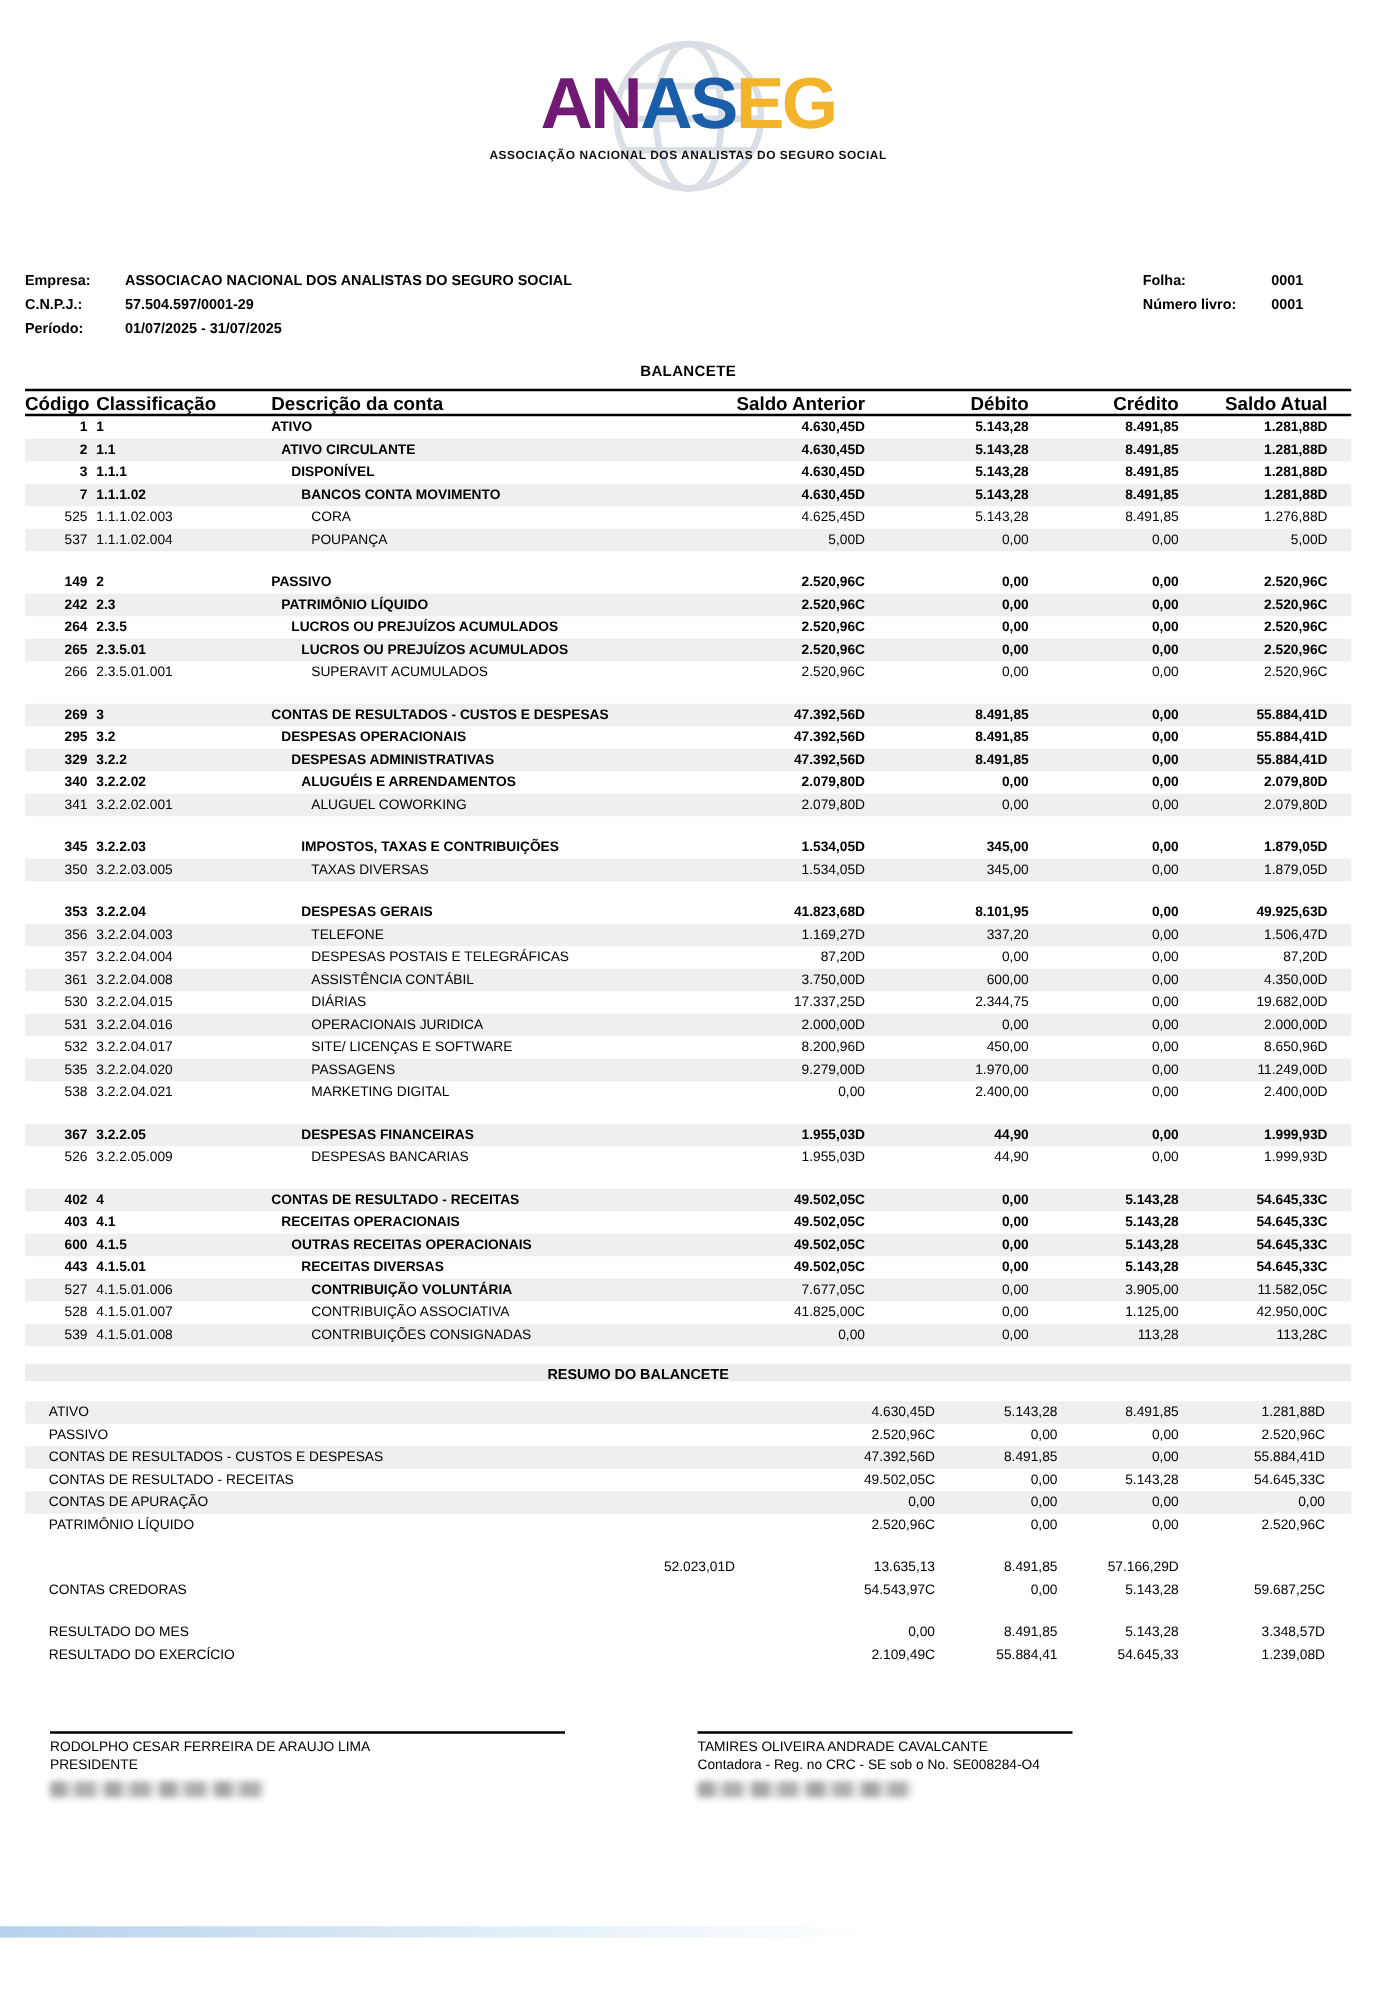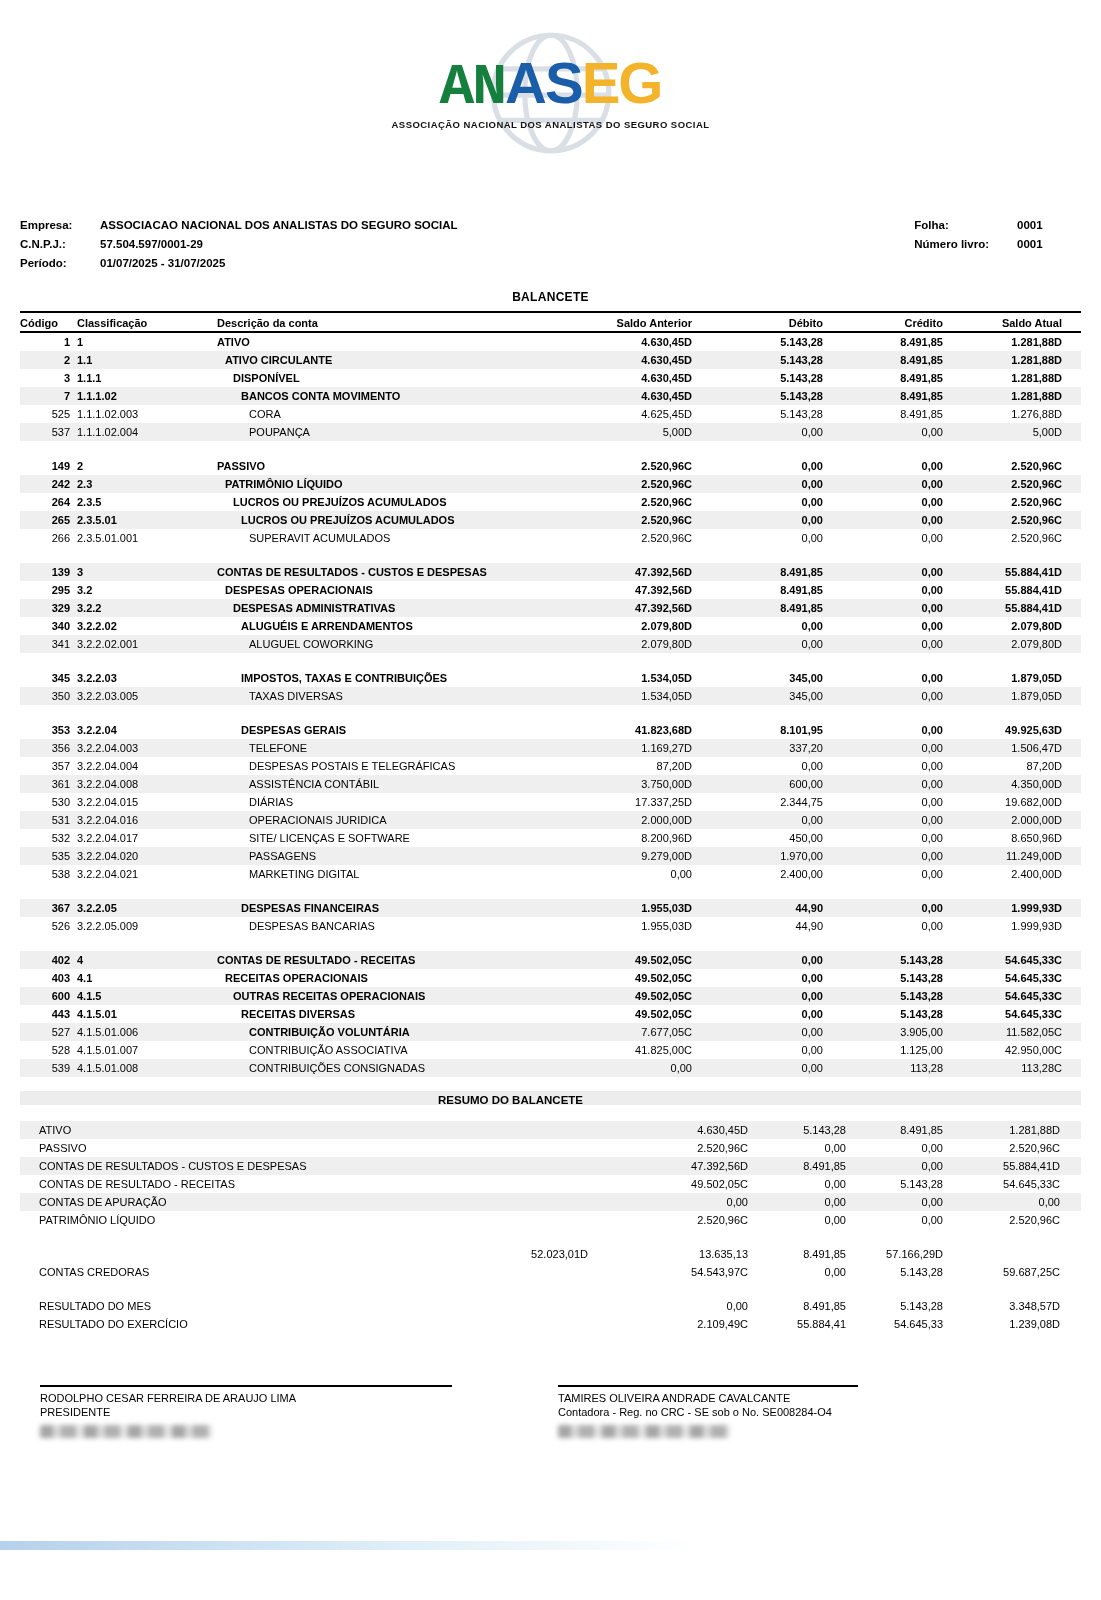--- a/index.html
+++ b/index.html
@@ -24,21 +24,21 @@
   .info { position:relative; margin:44px 20px 0 20px; font-size:11.5px; font-weight:700; line-height:19px; }
   .info-left { display:grid; grid-template-columns:80px auto; }
   .info-right { position:absolute; right:2px; top:0; display:grid; grid-template-columns:auto 62px; column-gap:28px; text-align:left; }
   .info-right .val { text-align:left; }
   
   .report-title { text-align:center; font-size:12px; font-weight:700; margin-top:17px; letter-spacing:.3px; }
   
   .doc-table { margin:7px 20px 0 20px; width:1061px; }
   .thead {
     display:grid; grid-template-columns:50px 140px 1fr 132px 131px 120px 119px;
-    padding-right:19px; height:22px; line-height:21px; font-size:11px; font-weight:700;
+    padding-right:19px; height:22px; line-height:21px; font-size:15px; font-weight:700;
     border-top:2px solid #000; border-bottom:2px solid #000;
   }
   .trow {
     display:grid; grid-template-columns:50px 140px 1fr 132px 131px 120px 119px;
     padding-right:19px; height:18px; line-height:18px; font-size:11px;
   }
   .c-cod { text-align:right; }
   .c-cls { padding-left:7px; }
   .c-desc { white-space:nowrap; overflow:hidden; }
   .c-num { text-align:right; }
@@ -85,21 +85,21 @@
   <div class="logo-wrap">
     <svg class="globe" width="126" height="126" viewBox="0 0 120 120">
       <g fill="none" stroke="#d4dae1" stroke-width="5" opacity="0.85">
         <circle cx="60" cy="60" r="55"></circle>
         <ellipse cx="60" cy="60" rx="25" ry="55"></ellipse>
         <path d="M10 37 H110"></path>
         <path d="M5 62 H115"></path>
         <path d="M12 86 H108"></path>
       </g>
     </svg>
-    <div class="logo-text"><span style="color: #15803d; font-family: Liberation Mono, monospace;">AN</span><span style="color: rgb(26, 93, 168);">AS</span><span style="color: rgb(243, 179, 43);">EG</span></div>
+    <div class="logo-text"><span style="color: #701a75;">AN</span><span style="color: rgb(26, 93, 168);">AS</span><span style="color: rgb(243, 179, 43);">EG</span></div>
     <div class="logo-sub">ASSOCIAÇÃO NACIONAL DOS ANALISTAS DO SEGURO SOCIAL</div>
   </div>
 
   <div class="info">
     <div class="info-left">
       <span>Empresa:</span>
       <span>ASSOCIACAO NACIONAL DOS ANALISTAS DO SEGURO SOCIAL</span>
       <span>C.N.P.J.:</span>
       <span>57.504.597/0001-29</span>
       <span>Período:</span>
@@ -221,21 +221,21 @@
           <div class="c-cod">266</div>
           <div class="c-cls">2.3.5.01.001</div>
           <div class="c-desc" style="padding-left: 39px;">SUPERAVIT ACUMULADOS</div>
           <div class="c-num">2.520,96C</div>
           <div class="c-num">0,00</div>
           <div class="c-num">0,00</div>
           <div class="c-num">2.520,96C</div>
         </div>
         <div class="spacer"></div>
         <div class="trow shade bold">
-          <div class="c-cod">139</div>
+          <div class="c-cod">269</div>
           <div class="c-cls">3</div>
           <div class="c-desc" style="padding-left: 7px;">CONTAS DE RESULTADOS - CUSTOS E DESPESAS</div>
           <div class="c-num">47.392,56D</div>
           <div class="c-num">8.491,85</div>
           <div class="c-num">0,00</div>
           <div class="c-num">55.884,41D</div>
         </div>
         <div class="trow bold">
           <div class="c-cod">295</div>
           <div class="c-cls">3.2</div>

